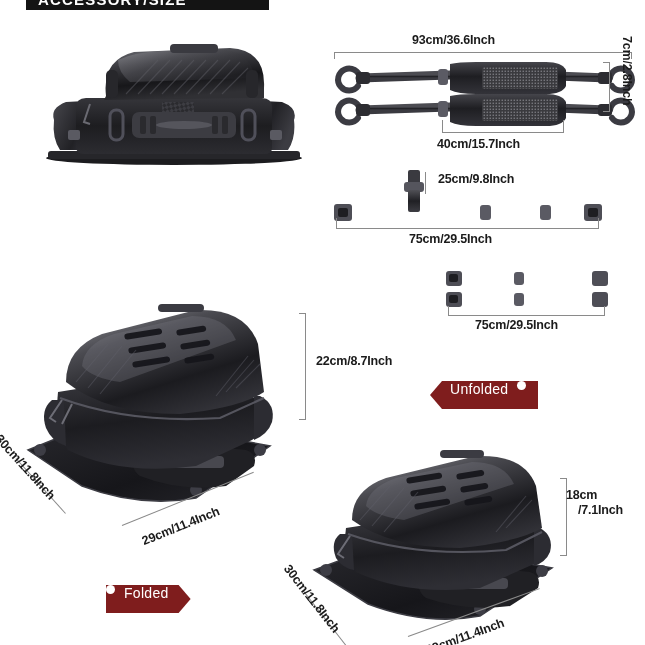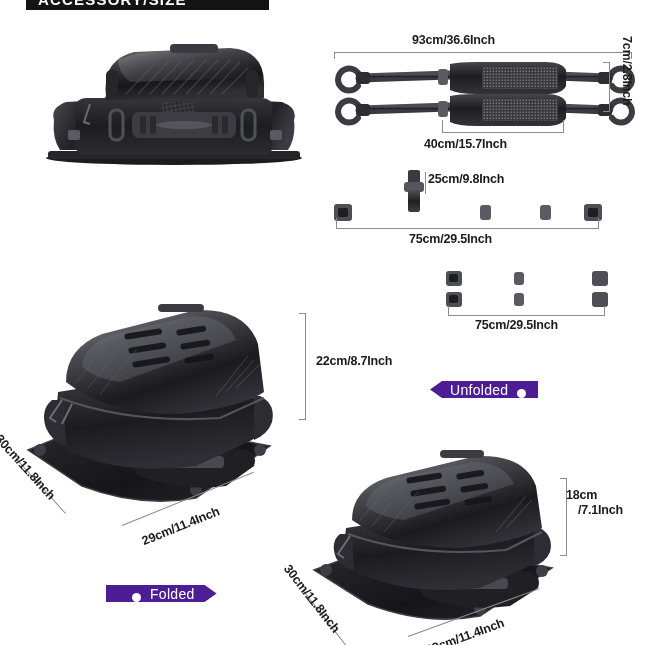--- a/index.html
+++ b/index.html
@@ -40,35 +40,35 @@
 
   
   .acc-list { position: absolute; left: 40px; top: 180px; }
   .acc-item {
     font-size: 12.5px; color: #2a2a2a; line-height: 19px;
     white-space: nowrap; font-family: "Liberation Sans", sans-serif;
   }
 
   
   .badge {
-    position: absolute; height: 17px;
-    background: #4c1d95; color: #fff;
-    display: flex; align-items: flex-end; gap: 9px;
+    position: absolute; height: 28px;
+    background: #7f1d1d; color: #fff;
+    display: flex; align-items: flex-start; gap: 9px;
     font-size: 14px; letter-spacing: 0.3px;
   }
   .badge .dot {
     width: 9px; height: 9px; border-radius: 50%;
     background: #ffffff; flex: none;
   }
   .badge-unfolded {
     left: 430px; top: 381px; padding: 0 12px 0 20px;
     clip-path: polygon(0 50%, 12px 0, 100% 0, 100% 100%, 12px 100%);
   }
   .badge-folded {
-    left: 106px; top: 585px; padding: 0 22px 0 26px;
+    left: 106px; top: 585px; padding: 0 22px 0 0;
     clip-path: polygon(0 0, calc(100% - 12px) 0, 100% 50%, calc(100% - 12px) 100%, 0 100%);
   }
 
   
   .art { position: absolute; }
   .art svg { display: block; }
 
   .rot-v { transform-origin: left top; }
 </style>
 </head>
@@ -213,21 +213,21 @@
   </div>
 
   <div class="gline v" style="left:609px; top:62px; height:50px;"></div>
   <div class="tick h" style="left:603px; top:62px;"></div>
   <div class="tick h" style="left:603px; top:111px;"></div>
   <div class="dim rot-v" style="left:634px; top:36px; transform: rotate(90deg);">7cm/2.8Inch</div>
 
   <div class="gline v" style="left:442px; top:120px; height:12px;"></div>
   <div class="gline v" style="left:563px; top:120px; height:12px;"></div>
   <div class="gline h" style="left:442px; top:132px; width:122px;"></div>
-  <div class="dim" style="left:424px; top:137px;">40cm/15.7Inch</div>
+  <div class="dim" style="left:437px; top:137px;">40cm/15.7Inch</div>
 
   <div class="art" style="left:330px; top:170px;">
     <svg width="280" height="60" viewBox="0 0 280 60">
       <defs>
         <linearGradient id="web2" x1="0" y1="0" x2="0" y2="1">
           <stop offset="0%" stop-color="#505056"></stop>
           <stop offset="50%" stop-color="#202024"></stop>
           <stop offset="100%" stop-color="#3d3d43"></stop>
         </linearGradient>
       </defs>
@@ -243,21 +243,21 @@
 
       <rect x="150" y="35" width="11" height="15" rx="3" fill="#5a5a63"></rect>
       <rect x="210" y="35" width="11" height="15" rx="3" fill="#5a5a63"></rect>
 
       <rect x="254" y="34" width="18" height="17" rx="3" fill="#4e4e56"></rect>
       <rect x="258" y="38" width="10" height="9" rx="2" fill="#1e1e22"></rect>
     </svg>
   </div>
 
   <div class="gline v" style="left:425px; top:172px; height:22px;"></div>
-  <div class="dim" style="left:428px; top:172px;">25cm/9.8Inch</div>
+  <div class="dim" style="left:438px; top:172px;">25cm/9.8Inch</div>
 
   <div class="gline v" style="left:336px; top:218px; height:10px;"></div>
   <div class="gline v" style="left:598px; top:218px; height:10px;"></div>
   <div class="gline h" style="left:336px; top:228px; width:263px;"></div>
   <div class="dim" style="left:409px; top:232px;">75cm/29.5Inch</div>
 
   <div class="art" style="left:440px; top:266px;">
     <svg width="175" height="48" viewBox="0 0 175 48">
 
       <path d="M14 12 L165 12" stroke="url(#web2)" stroke-width="8" fill="none" stroke-linecap="round"></path>

